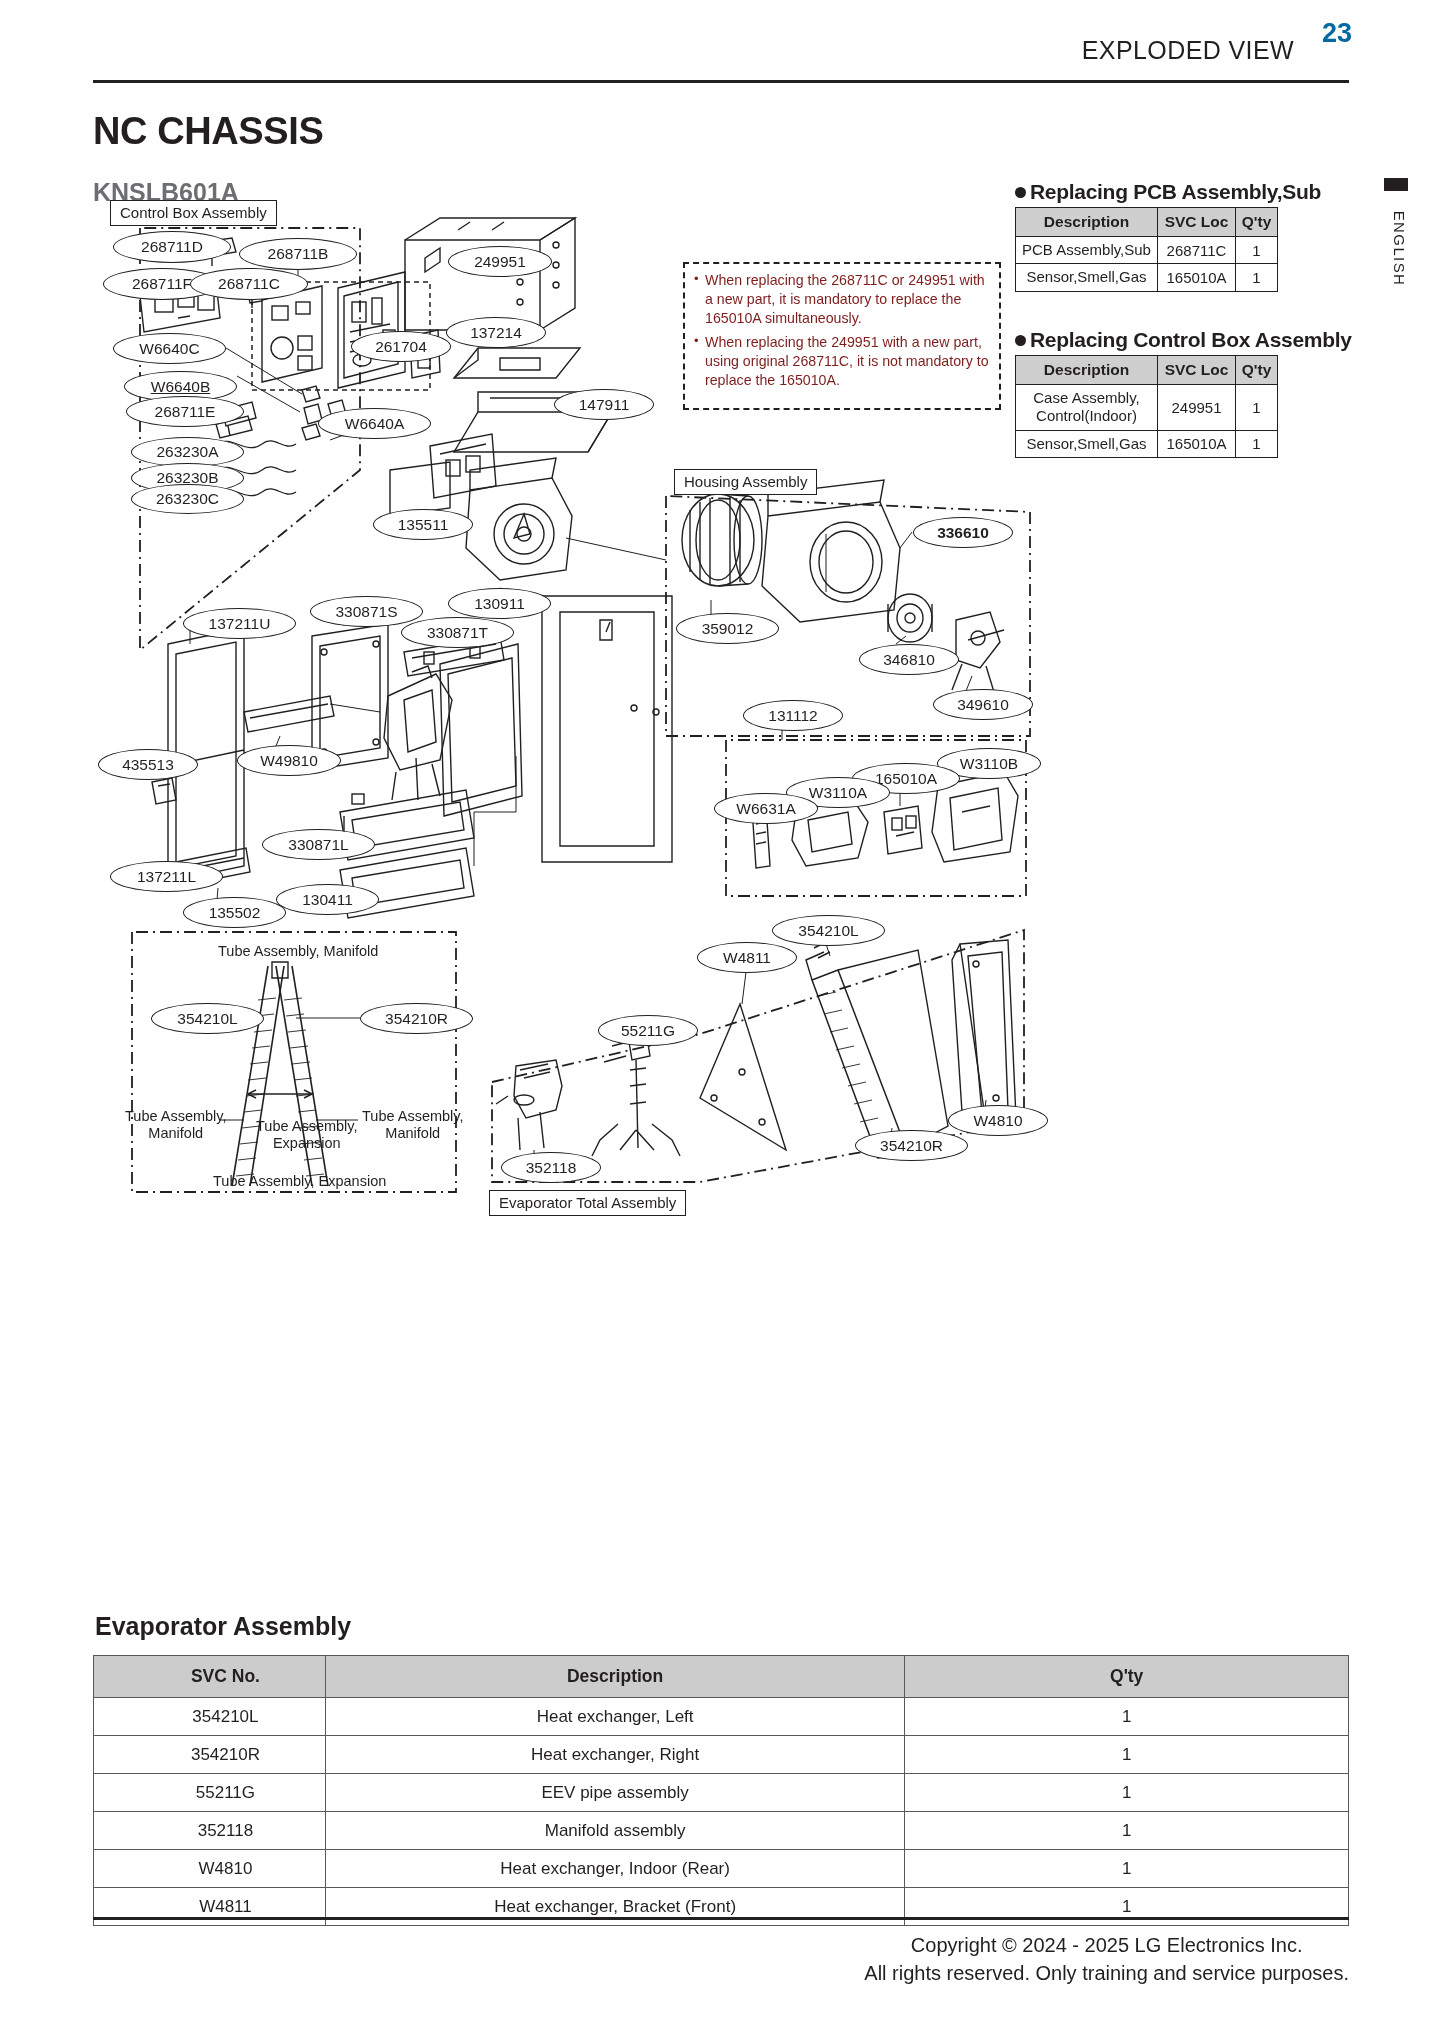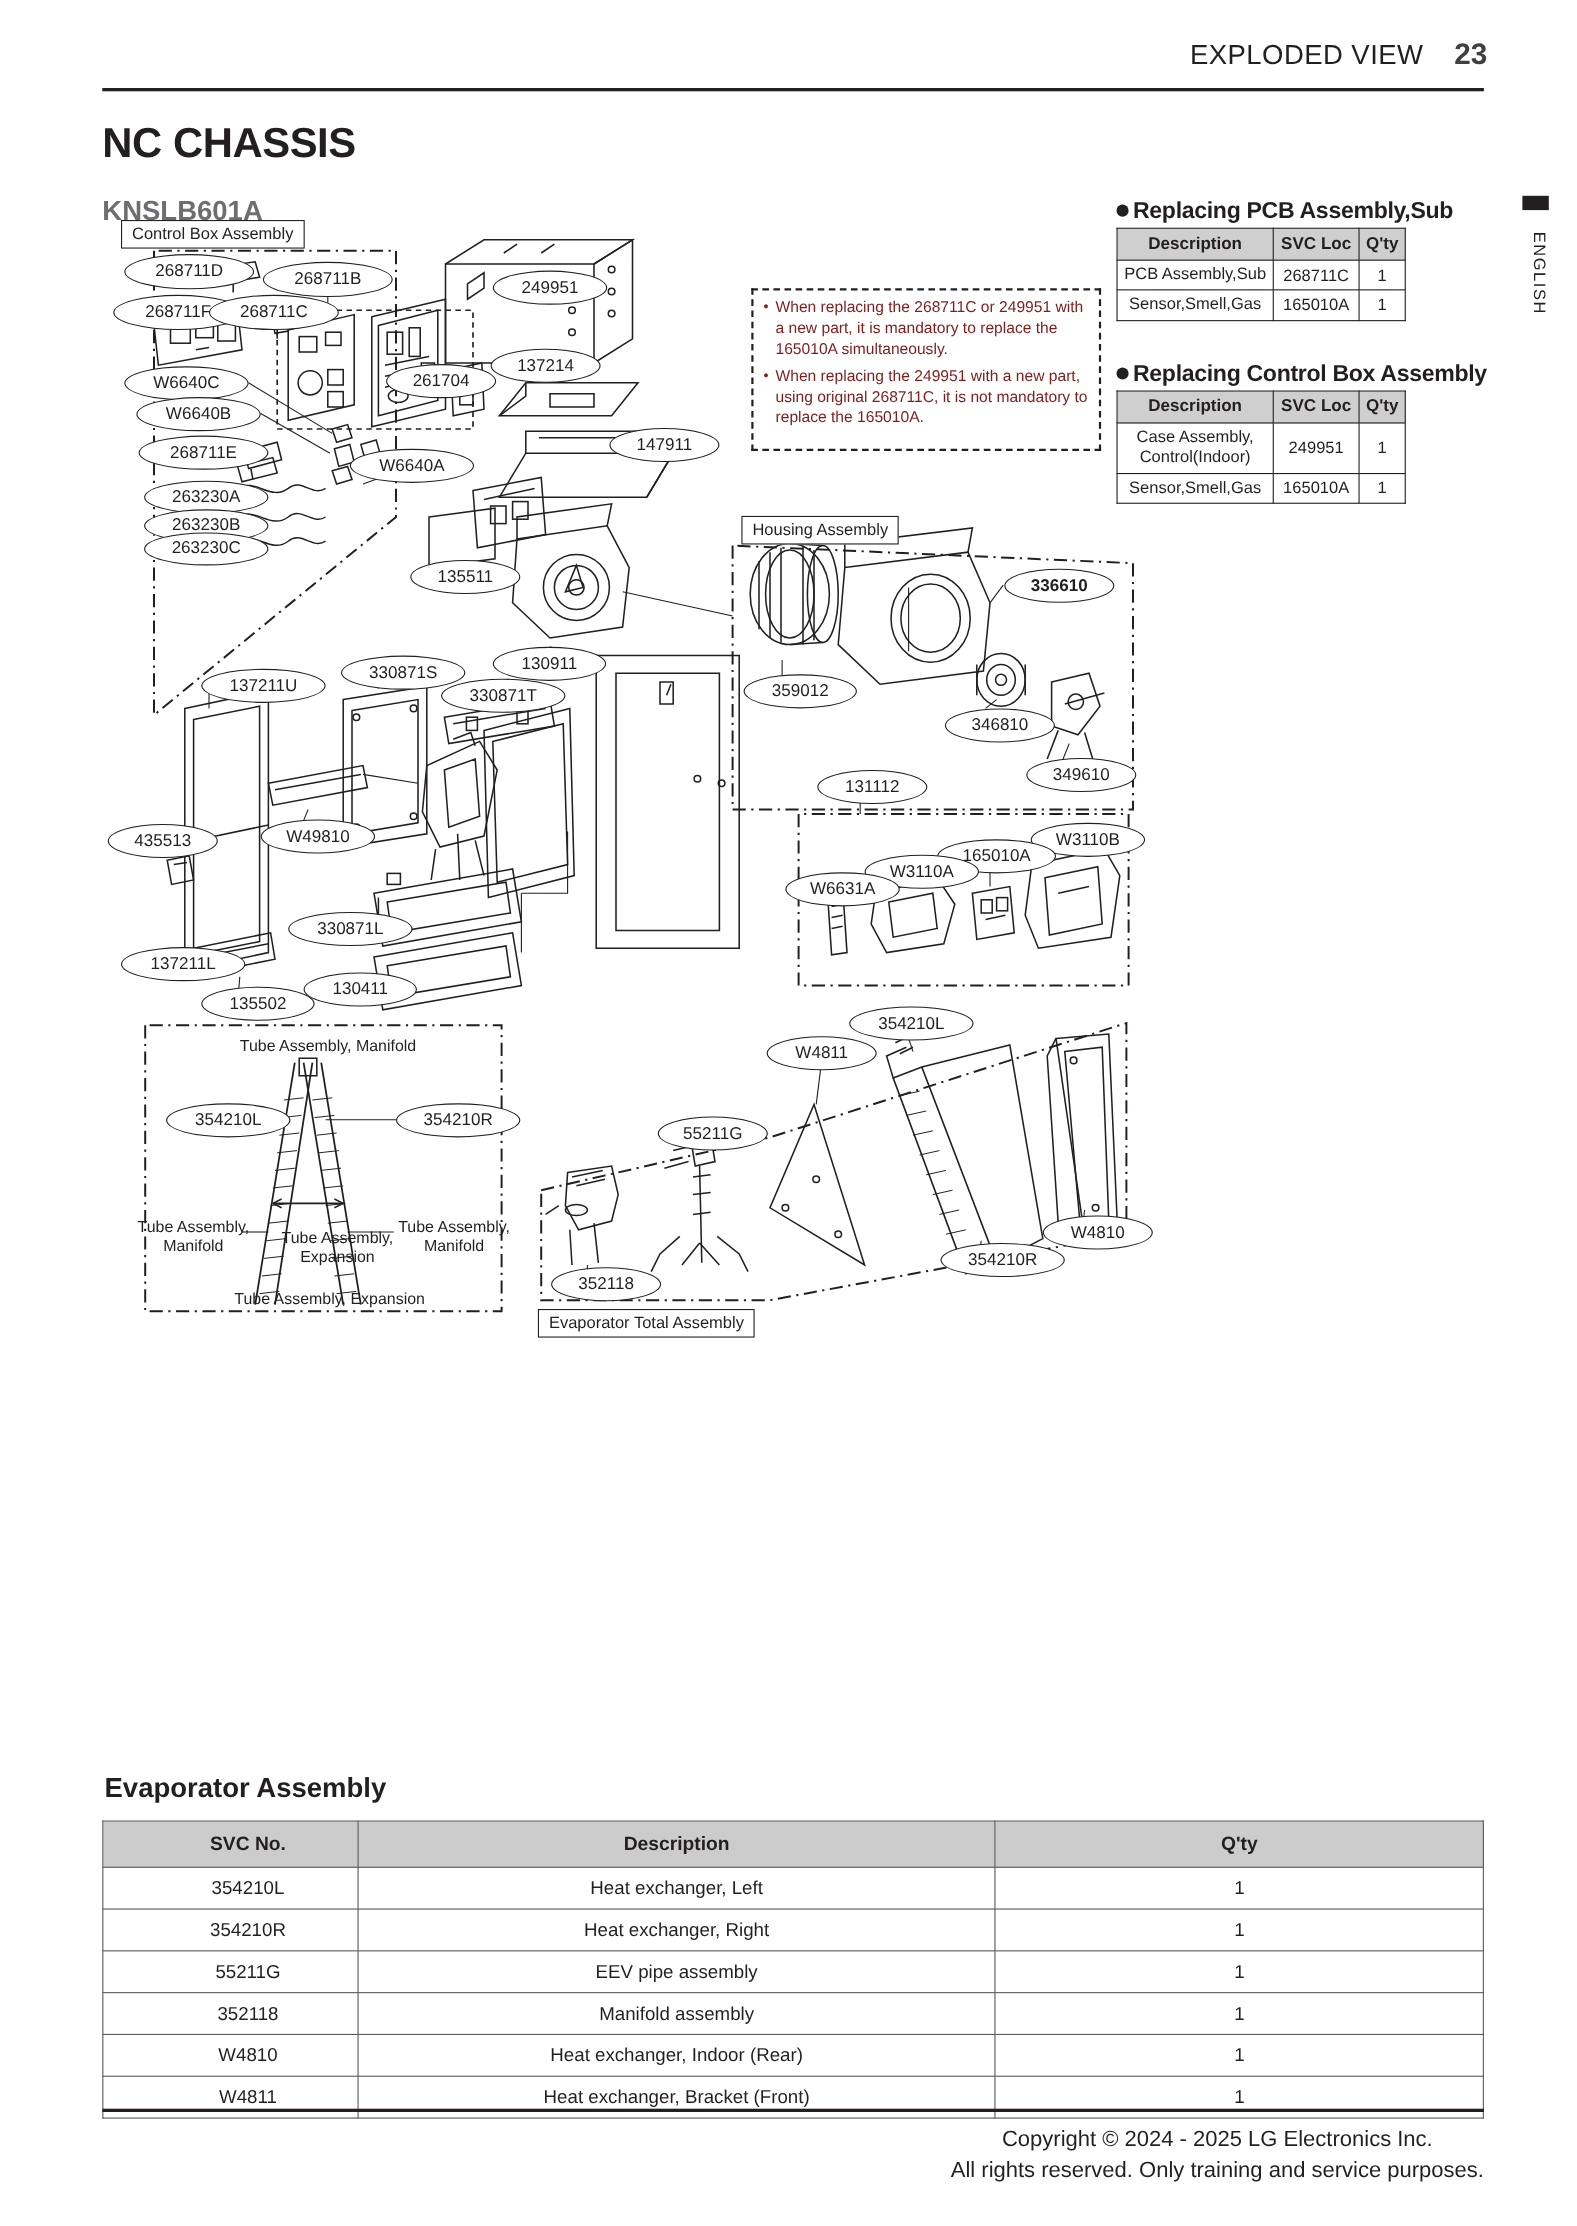--- a/index.html
+++ b/index.html
@@ -15,22 +15,22 @@
 
   
   #page-header{
     position:absolute; left:0; top:0; width:1434px; height:92px;
   }
   #header-title{
     position:absolute; right:140px; top:36px;
     font-size:25px; letter-spacing:.4px; color:#231f20;
   }
   #header-pagenum{
-    position:absolute; right:82px; top:34px;
-    font-size:27px; font-weight:bold; color:#404040;
+    position:absolute; right:82px; top:18px;
+    font-size:27px; font-weight:bold; color:#0369a1;
   }
   #header-rule{
     position:absolute; left:93px; top:80px; width:1256px; height:3px;
     background:#231f20;
   }
 
   
   #english-tab{
     position:absolute; right:26px; top:178px;
     width:24px; height:140px;
@@ -593,21 +593,21 @@
 
 <div id="callout-layer">
     <div class="callout" style="left: 113px; top: 231px; width: 118px; height: 32px; text-align: right;">268711D</div>
     <div class="callout" style="left: 239px; top: 238px; width: 118px; height: 32px;">268711B</div>
     <div class="callout" style="left: 448px; top: 246px; width: 104px; height: 31px;">249951</div>
     <div class="callout" style="left: 103px; top: 268px; width: 118px; height: 32px;">268711F</div>
     <div class="callout" style="left: 190px; top: 268px; width: 118px; height: 32px;">268711C</div>
     <div class="callout" style="left: 446px; top: 317px; width: 100px; height: 31px;">137214</div>
     <div class="callout" style="left: 113px; top: 333px; width: 113px; height: 31px;">W6640C</div>
     <div class="callout" style="left: 351px; top: 331px; width: 100px; height: 31px;">261704</div>
-    <div class="callout" style="left: 124px; top: 361px; width: 113px; height: 31px;">W6640B</div>
+    <div class="callout" style="left: 124px; top: 371px; width: 113px; height: 31px; text-decoration: underline;">W6640B</div>
     <div class="callout" style="left: 554px; top: 389px; width: 100px; height: 31px;">147911</div>
     <div class="callout" style="left: 126px; top: 396px; width: 118px; height: 31px;">268711E</div>
     <div class="callout" style="left: 318px; top: 408px; width: 113px; height: 31px;">W6640A</div>
     <div class="callout" style="left: 131px; top: 437px; width: 113px; height: 30px;">263230A</div>
     <div class="callout" style="left: 131px; top: 463px; width: 113px; height: 30px;">263230B</div>
     <div class="callout" style="left: 131px; top: 484px; width: 113px; height: 30px;">263230C</div>
     <div class="callout" style="left: 373px; top: 509px; width: 100px; height: 31px;">135511</div>
     <div class="callout" style="left: 913px; top: 517px; width: 100px; height: 31px; font-weight: bold;">336610</div>
     <div class="callout" style="left: 310px; top: 596px; width: 113px; height: 31px;">330871S</div>
     <div class="callout" style="left: 448px; top: 588px; width: 103px; height: 31px;">130911</div>

